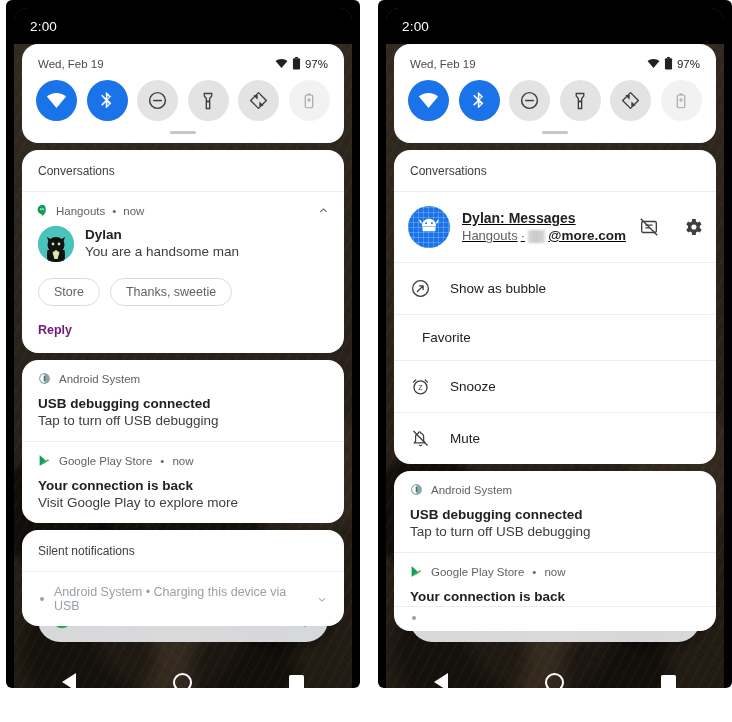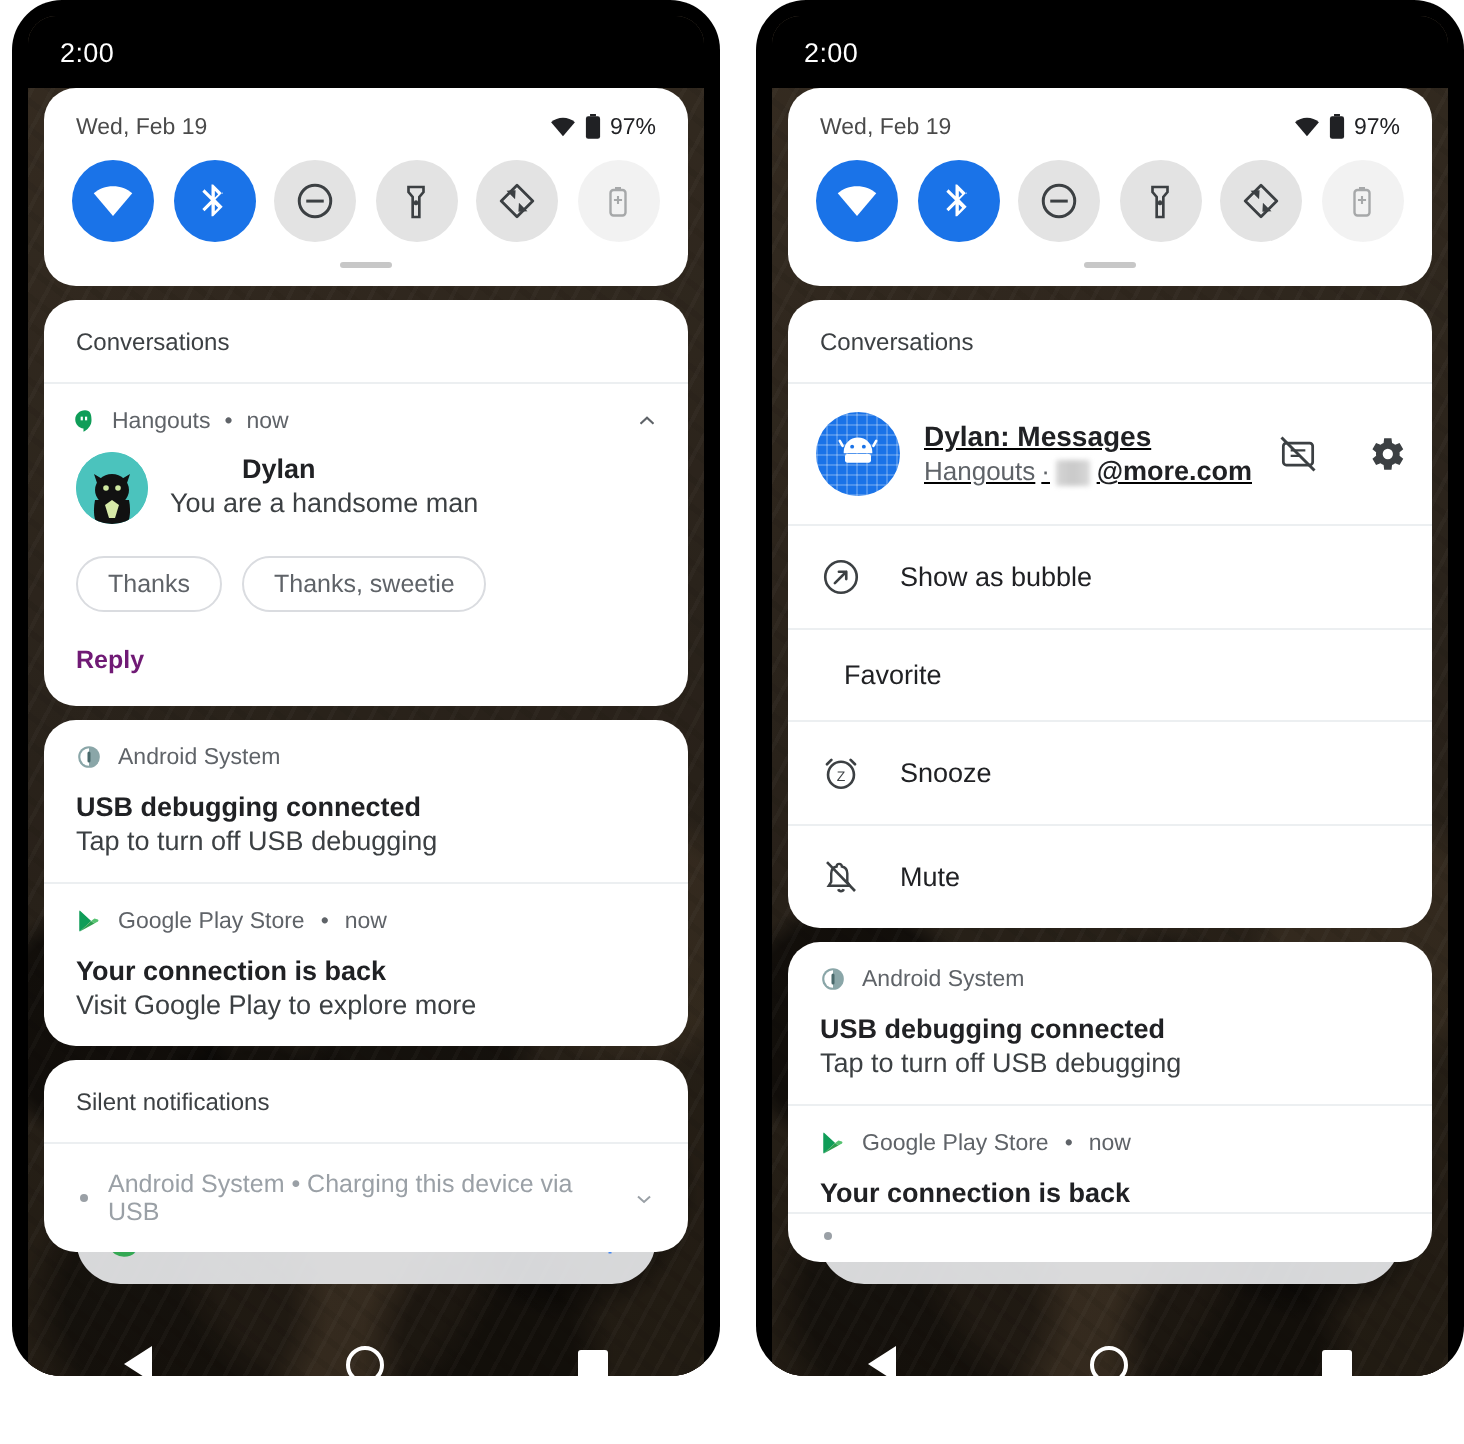--- a/index.html
+++ b/index.html
@@ -17,21 +17,21 @@
     gap: 12px;
     padding: 0;
   }
 
   
   .phone {
     position: relative;
     width: 354px;
     height: 688px;
     margin-top: 0;
-    border-radius: 25px;
+    border-radius: 6px;
     background: #000;
     overflow: hidden;
     flex: 0 0 354px;
   }
   .phone.left  { margin-left: 6px; }
   .phone.right { margin-left: 6px; }
 
   .screen {
     position: absolute;
     left: 8px; top: 8px;
@@ -150,21 +150,21 @@
   }
   .notif-app .grow { flex: 1; }
   .conv-row { display:flex; align-items:flex-start; gap:11px; padding: 9px 0 0 2px; }
   .avatar {
     width: 36px; height: 36px; border-radius: 50%;
     background: #4bc3bd;
     flex: 0 0 36px;
     display:flex; align-items:flex-end; justify-content:center;
     overflow:hidden;
   }
-  .conv-title { font-size: 13.5px; font-weight: bold; color:#202124; line-height:17px;margin-left:36px;}
+  .conv-title { font-size: 13.5px; font-weight: bold; color:#202124; line-height:17px;}
   .conv-text  { font-size: 13.5px; color:#3c4043; line-height:18px; }
   .chips { display:flex; gap:10px; padding: 16px 2px 0 2px; }
   .chip {
     border: 1px solid #dadce0;
     border-radius: 16px;
     padding: 6px 15px;
     font-size: 12.5px;
     color: #5f6368;
     background: #fff;
   }
@@ -357,21 +357,21 @@
                   <path fill="#d7e9a8" d="M18 24l3.5 2.5-2 6.5h-3l-2-6.5L18 24z"></path>
                 </svg>
               </div>
               <div>
                 <div class="conv-title">Dylan</div>
                 <div class="conv-text">You are a handsome man</div>
               </div>
             </div>
 
             <div class="chips">
-              <div class="chip">Thanks</div>
+              <div class="chip">Store</div>
               <div class="chip">Thanks, sweetie</div>
             </div>
 
             <div class="reply">Reply</div>
           </div>
         </div>
 
         <div class="card">
           <div class="pn">
             <div class="pn-app">

